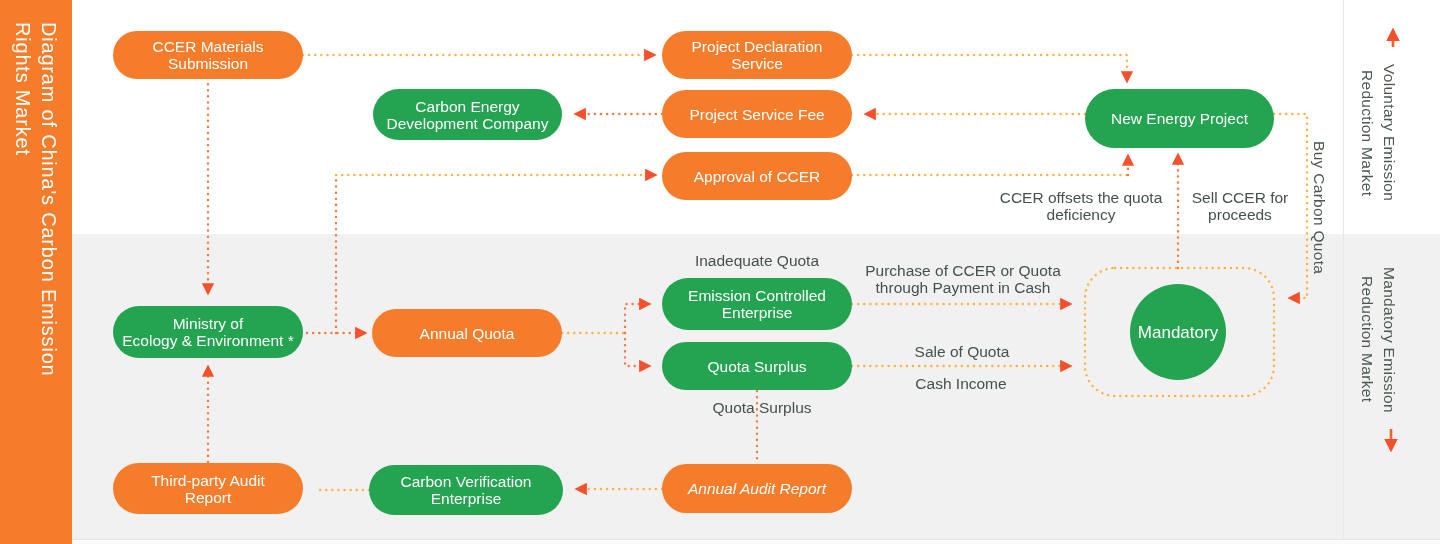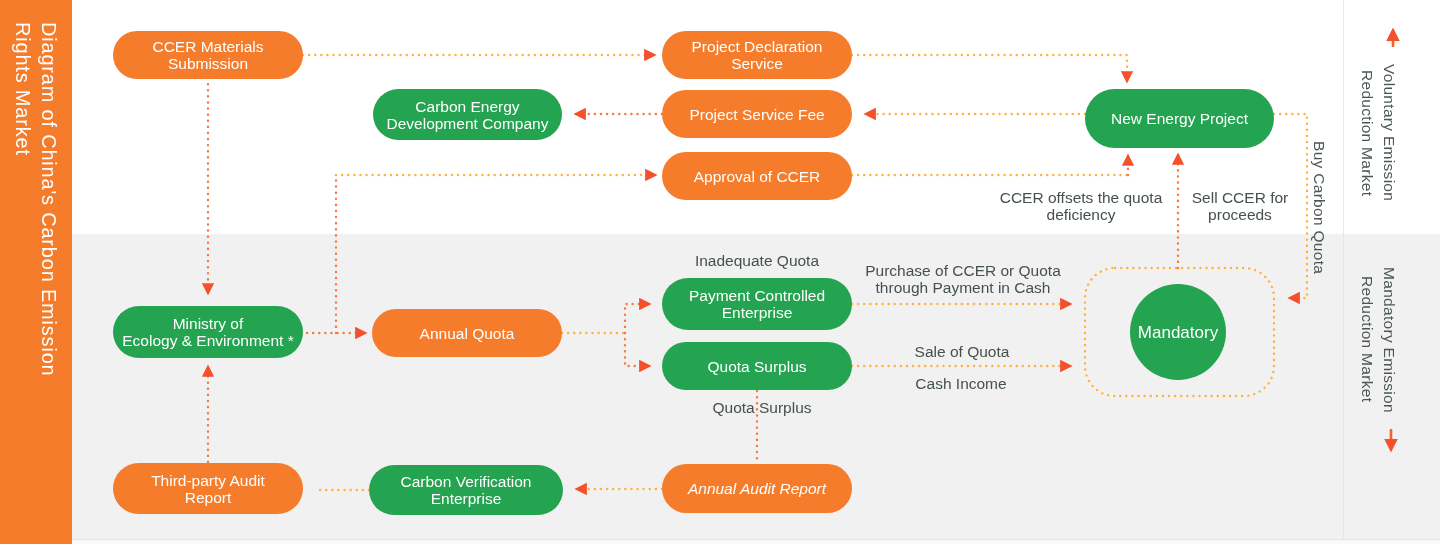--- a/index.html
+++ b/index.html
@@ -86,21 +86,21 @@
 Service</div>
   <div class="node orange" style="left:662px;top:90px;width:190px;height:48px;">Project Service Fee</div>
   <div class="node orange" style="left:662px;top:152px;width:190px;height:48px;">Approval of CCER</div>
   <div class="node green" style="left:373px;top:89px;width:189px;height:51px;">Carbon Energy
 Development Company</div>
   <div class="node green" style="left:1085px;top:89px;width:189px;height:59px;">New Energy Project</div>
 
   <div class="node green" style="left:113px;top:306px;width:190px;height:52px;">Ministry of
 Ecology &amp; Environment *</div>
   <div class="node orange" style="left:372px;top:309px;width:190px;height:48px;">Annual Quota</div>
-  <div class="node green" style="left:662px;top:278px;width:190px;height:52px;">Payment Controlled
+  <div class="node green" style="left:662px;top:278px;width:190px;height:52px;">Emission Controlled
 Enterprise</div>
   <div class="node green" style="left:662px;top:342px;width:190px;height:48px;">Quota Surplus</div>
   <div class="node orange" style="left:113px;top:463px;width:190px;height:51px;">Third-party Audit
 Report</div>
   <div class="node green" style="left:369px;top:465px;width:194px;height:50px;">Carbon Verification
 Enterprise</div>
   <div class="node orange" style="left:662px;top:464px;width:190px;height:49px;font-style:italic;">Annual Audit Report</div>
   <div class="node green exchange" style="left:1130px;top:284px;width:96px;height:96px;">Mandatory</div>
 
   <div class="dlabel" style="left:757px;top:252px;">Inadequate Quota</div>

